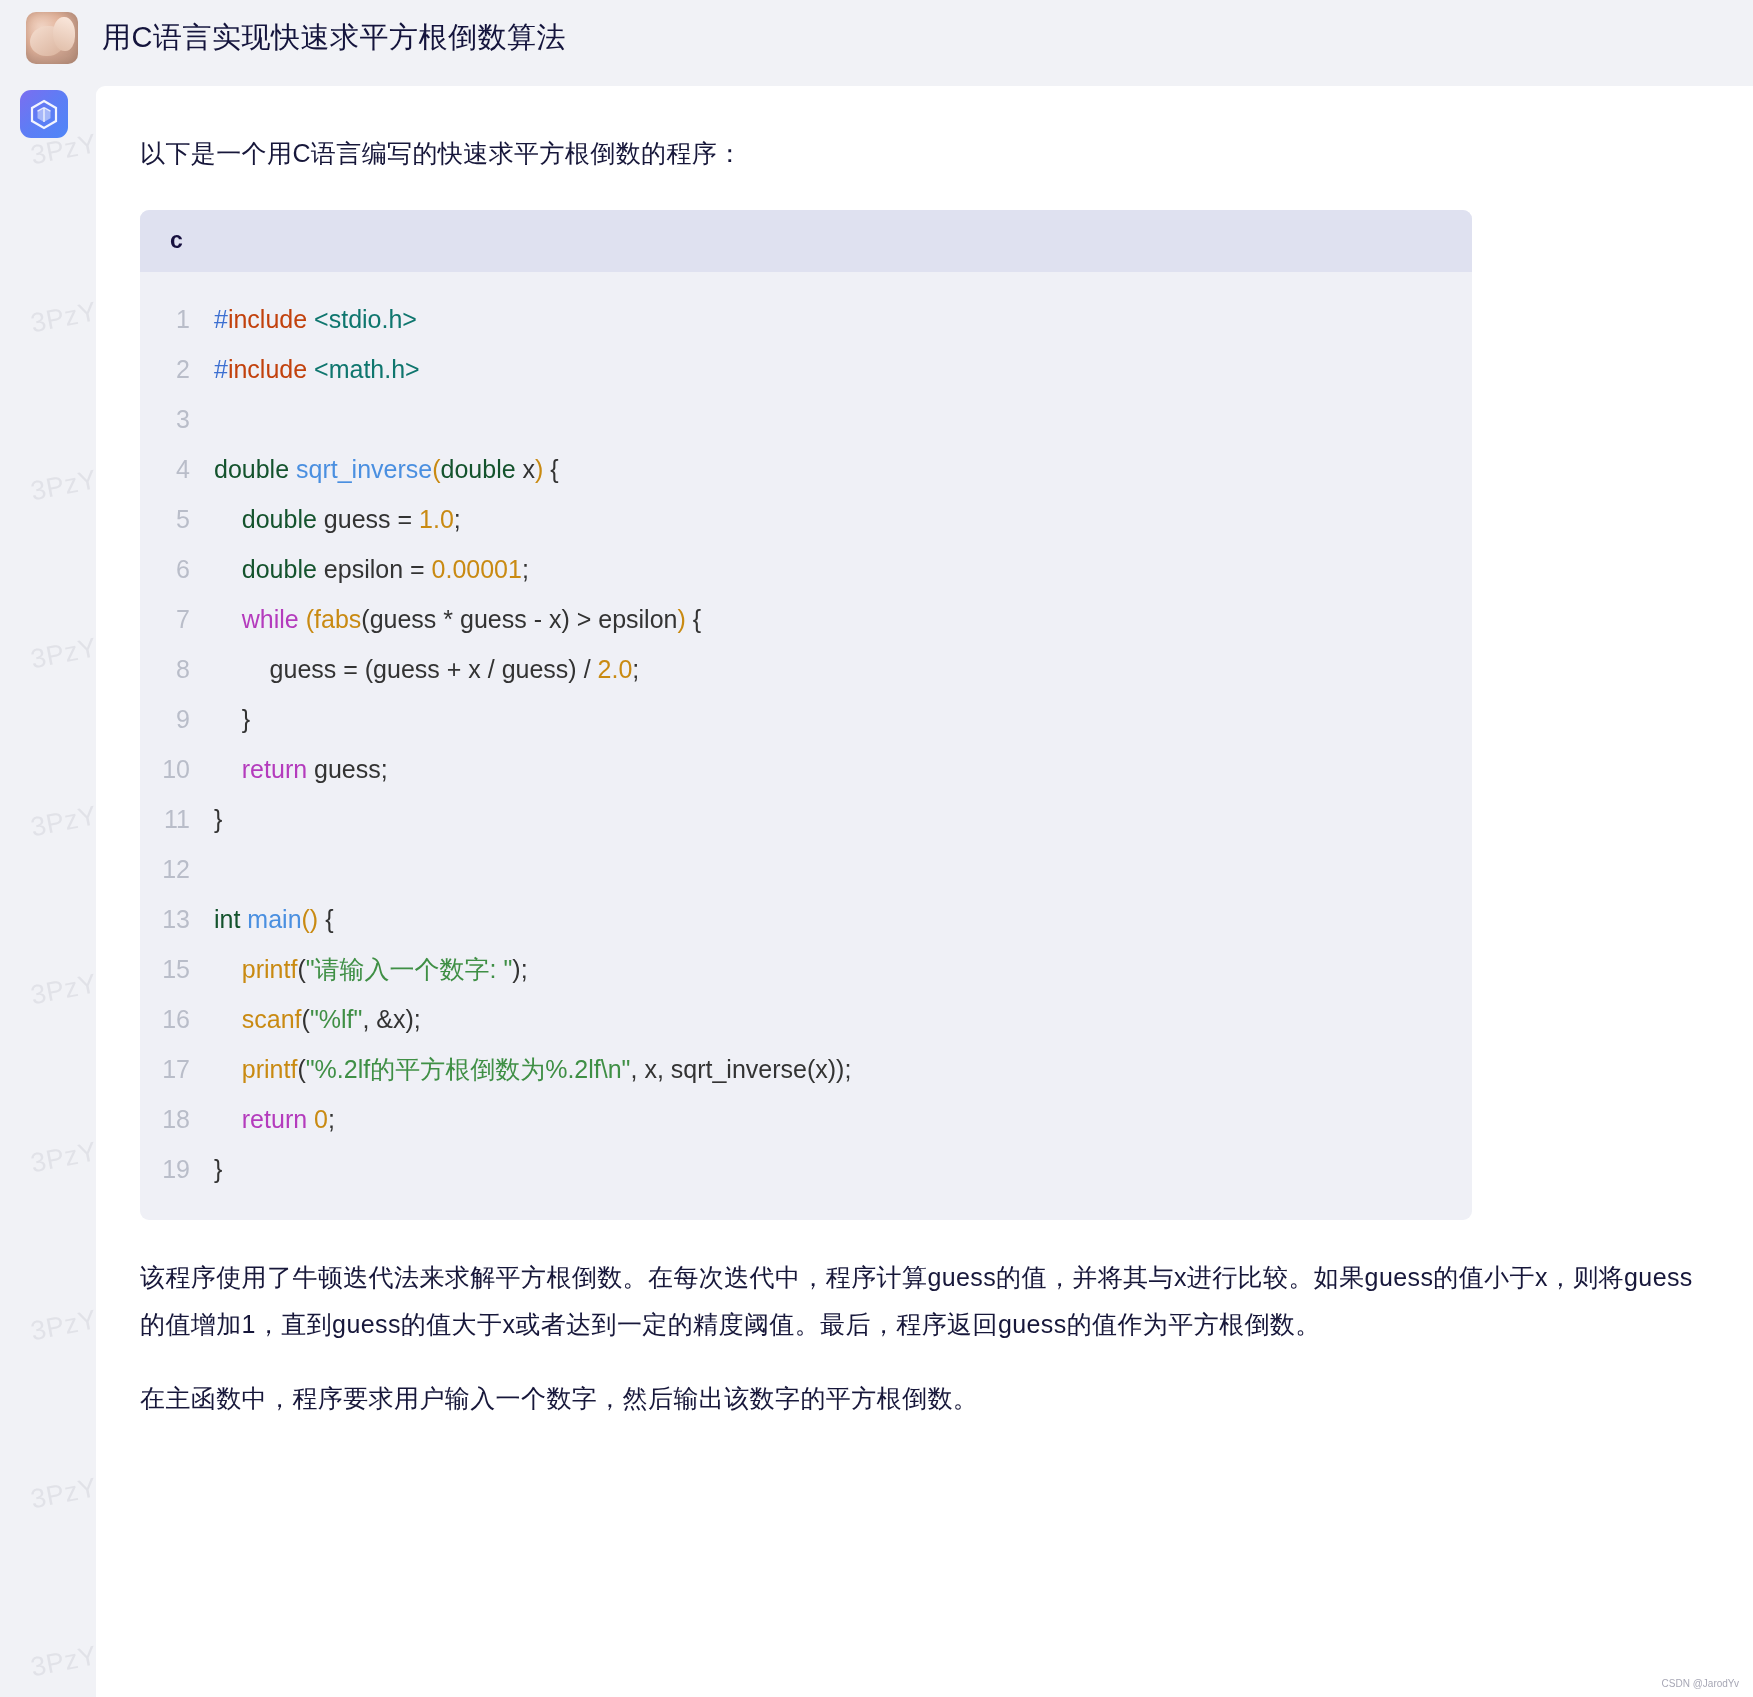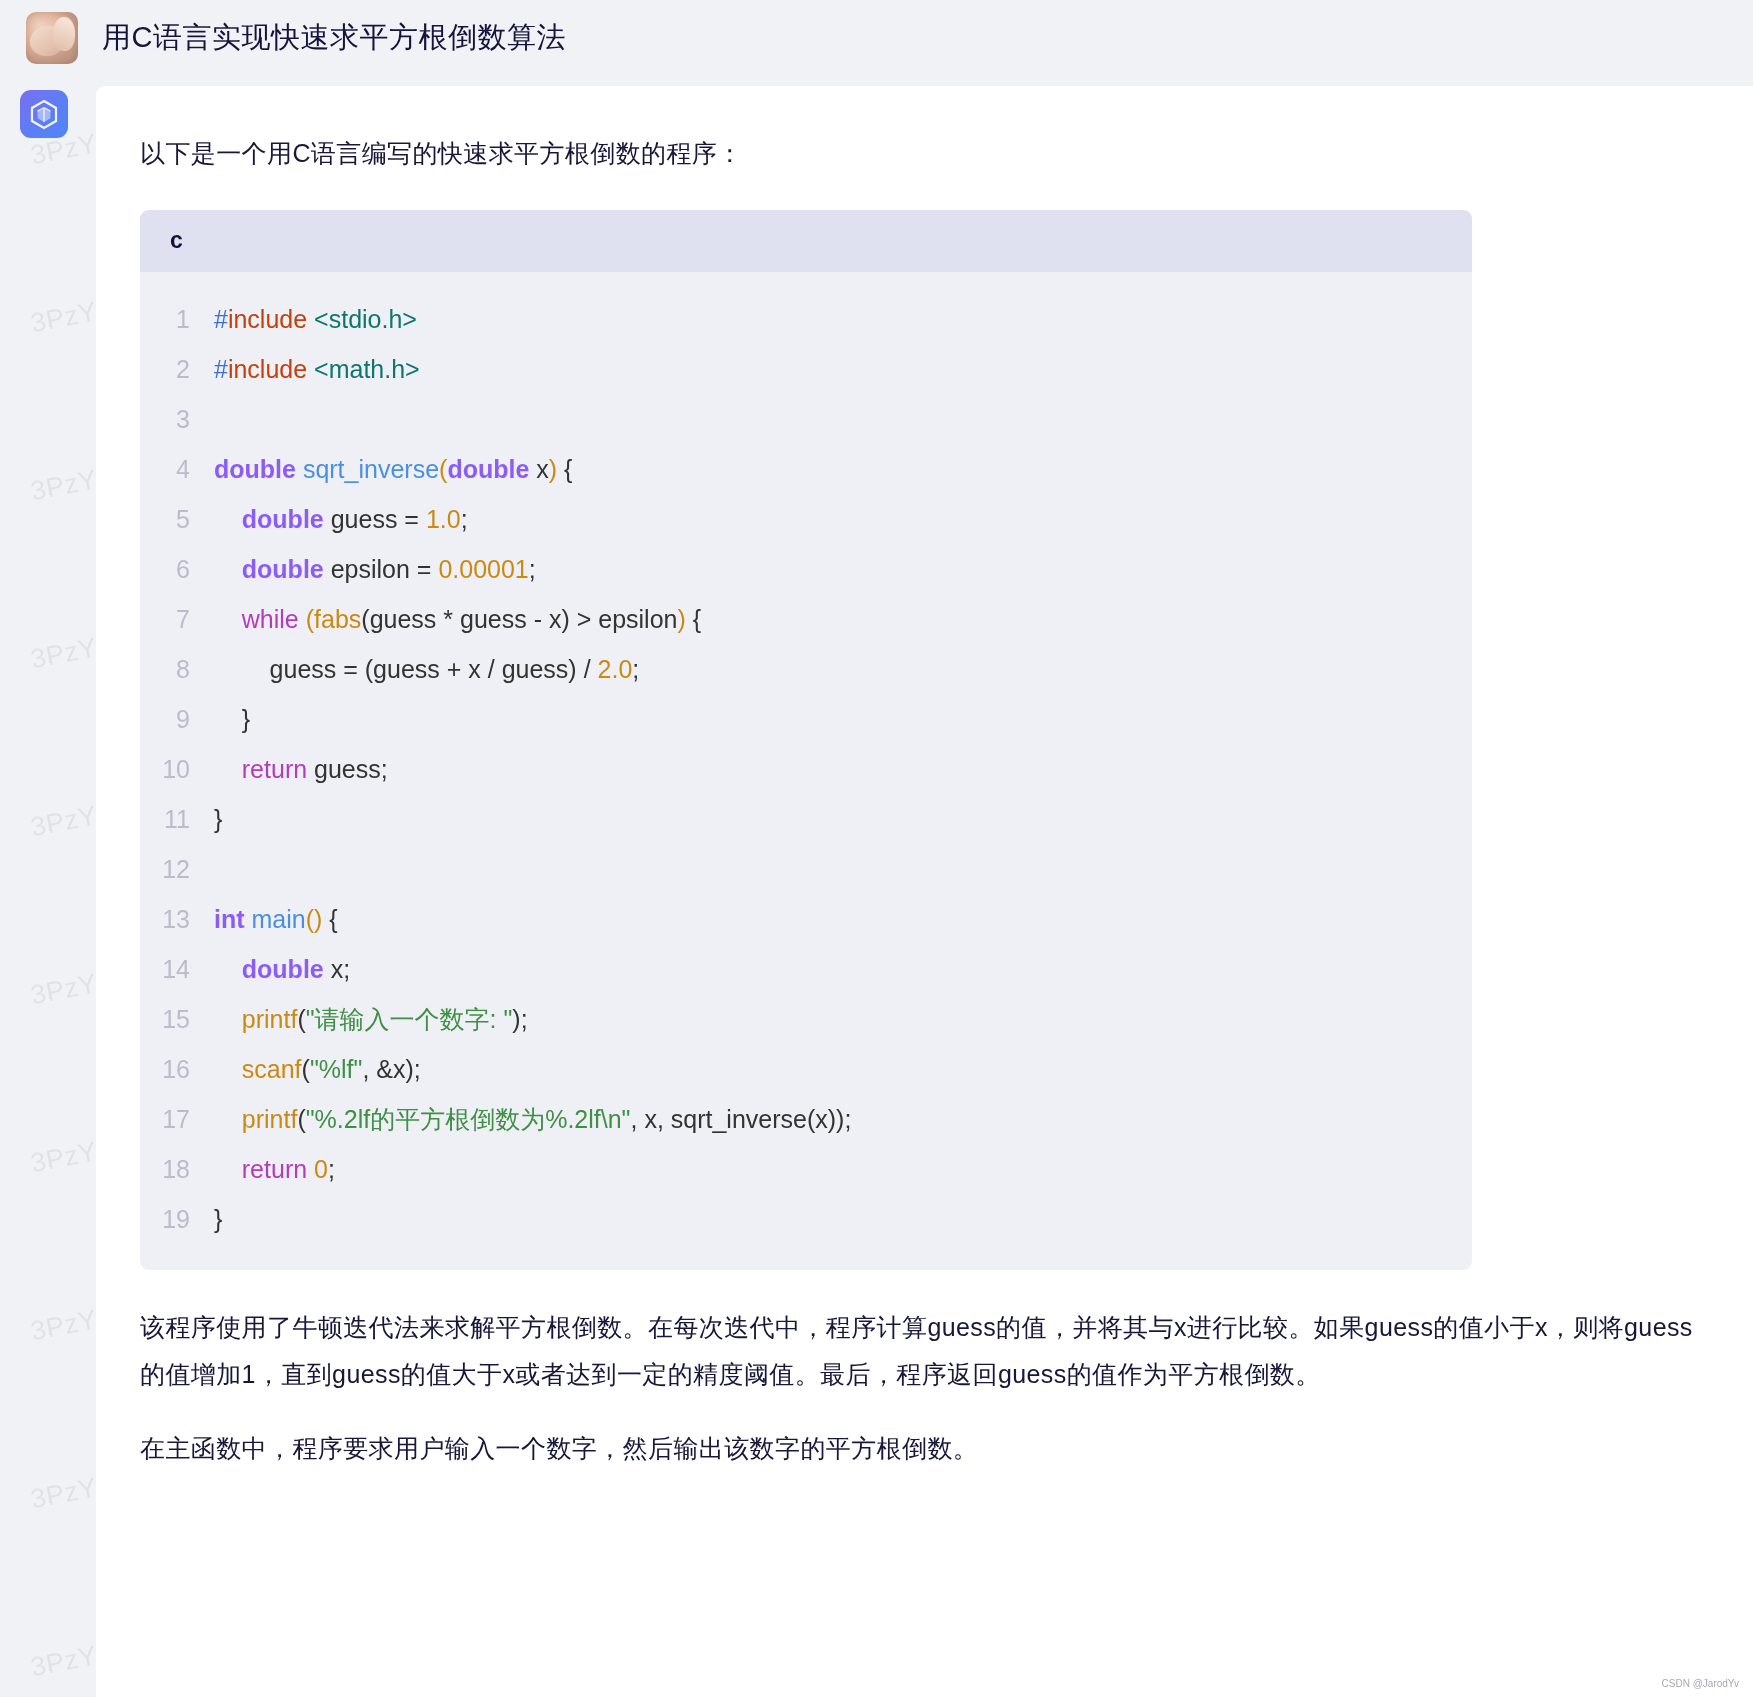--- a/index.html
+++ b/index.html
@@ -157,21 +157,21 @@
     font-size: 25px;
     user-select: none;
   }
   .lc { color: #333333; padding-left: 10px; }
 
   
   .t-pre   { color: #3c6fd1; }
   .t-dir   { color: #c2410c; }
   .t-hdr   { color: #0f766e; }
   .t-kw    { color: #b43bbd; }
-  .t-type  { color: #8b5cf6; font-weight: bold; }
+  .t-type  { color: #14532d; }
   .t-fn    { color: #4a8fe0; }
   .t-call  { color: #c98a12; text-align: right; }
   .t-num   { color: #c98a12; }
   .t-str   { color: #3f8f45; }
   .t-punc  { color: #c98a12; }
   .t-plain { color: #333333; }
 
   
   .csdn {
     position: absolute;
@@ -268,24 +268,20 @@
         <div class="code-line">
           <span class="ln">12</span>
           <span class="lc"> </span>
         </div>
 
         <div class="code-line">
           <span class="ln">13</span>
           <span class="lc"><span class="t-type">int</span> <span class="t-fn">main</span><span class="t-punc">()</span><span class="t-plain"> {</span></span>
         </div>
 
-        <div class="code-line">
-          <span class="ln">14</span>
-          <span class="lc">    <span class="t-type">double</span> <span class="t-plain">x;</span></span>
-        </div>
 
         <div class="code-line">
           <span class="ln">15</span>
           <span class="lc">    <span class="t-call">printf</span><span class="t-plain">(</span><span class="t-str">"请输入一个数字: "</span><span class="t-plain">);</span></span>
         </div>
 
         <div class="code-line">
           <span class="ln">16</span>
           <span class="lc">    <span class="t-call">scanf</span><span class="t-plain">(</span><span class="t-str">"%lf"</span><span class="t-plain">, &amp;x);</span></span>
         </div>

